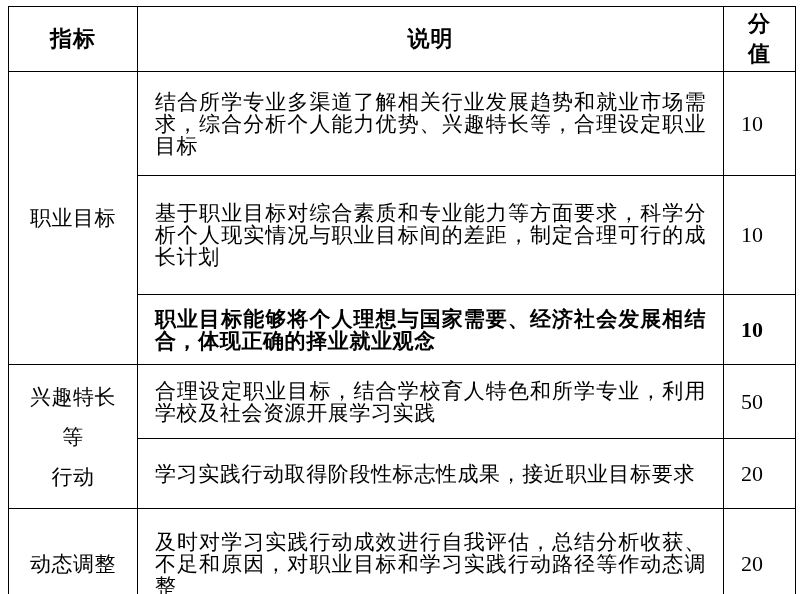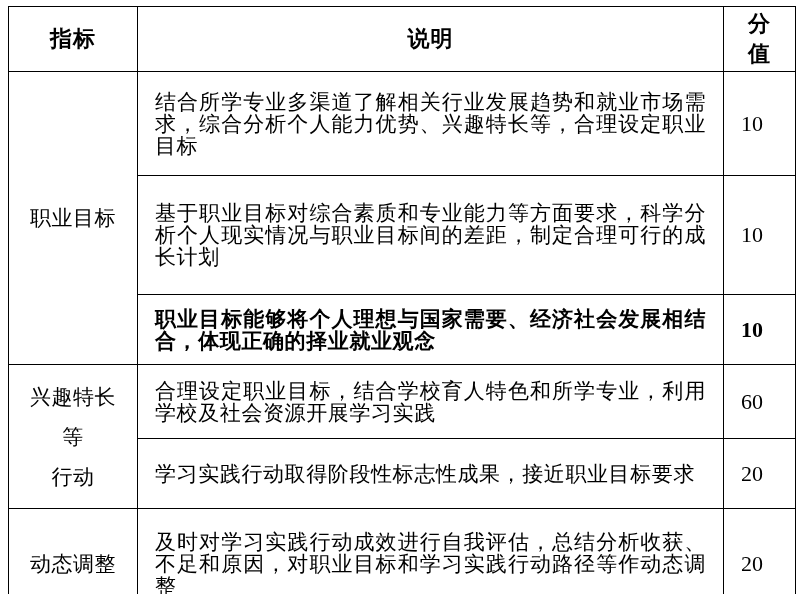--- a/index.html
+++ b/index.html
@@ -106,21 +106,21 @@
         <td class="score">10</td>
       </tr>
       <tr class="r3">
         <td class="desc">职业目标能够将个人理想与国家需要、经济社会发展相结合，体现正确的择业就业观念</td>
         <td class="score">10</td>
       </tr>
       <tr class="r4">
         <td class="ind" rowspan="2">兴趣特长等
 行动</td>
         <td class="desc">合理设定职业目标，结合学校育人特色和所学专业，利用学校及社会资源开展学习实践</td>
-        <td class="score">60</td>
+        <td class="score">50</td>
       </tr>
       <tr class="r5">
         <td class="desc">学习实践行动取得阶段性标志性成果，接近职业目标要求</td>
         <td class="score">20</td>
       </tr>
       <tr class="r6">
         <td class="ind">动态调整</td>
         <td class="desc">及时对学习实践行动成效进行自我评估，总结分析收获、不足和原因，对职业目标和学习实践行动路径等作动态调整</td>
         <td class="score">20</td>
       </tr>

